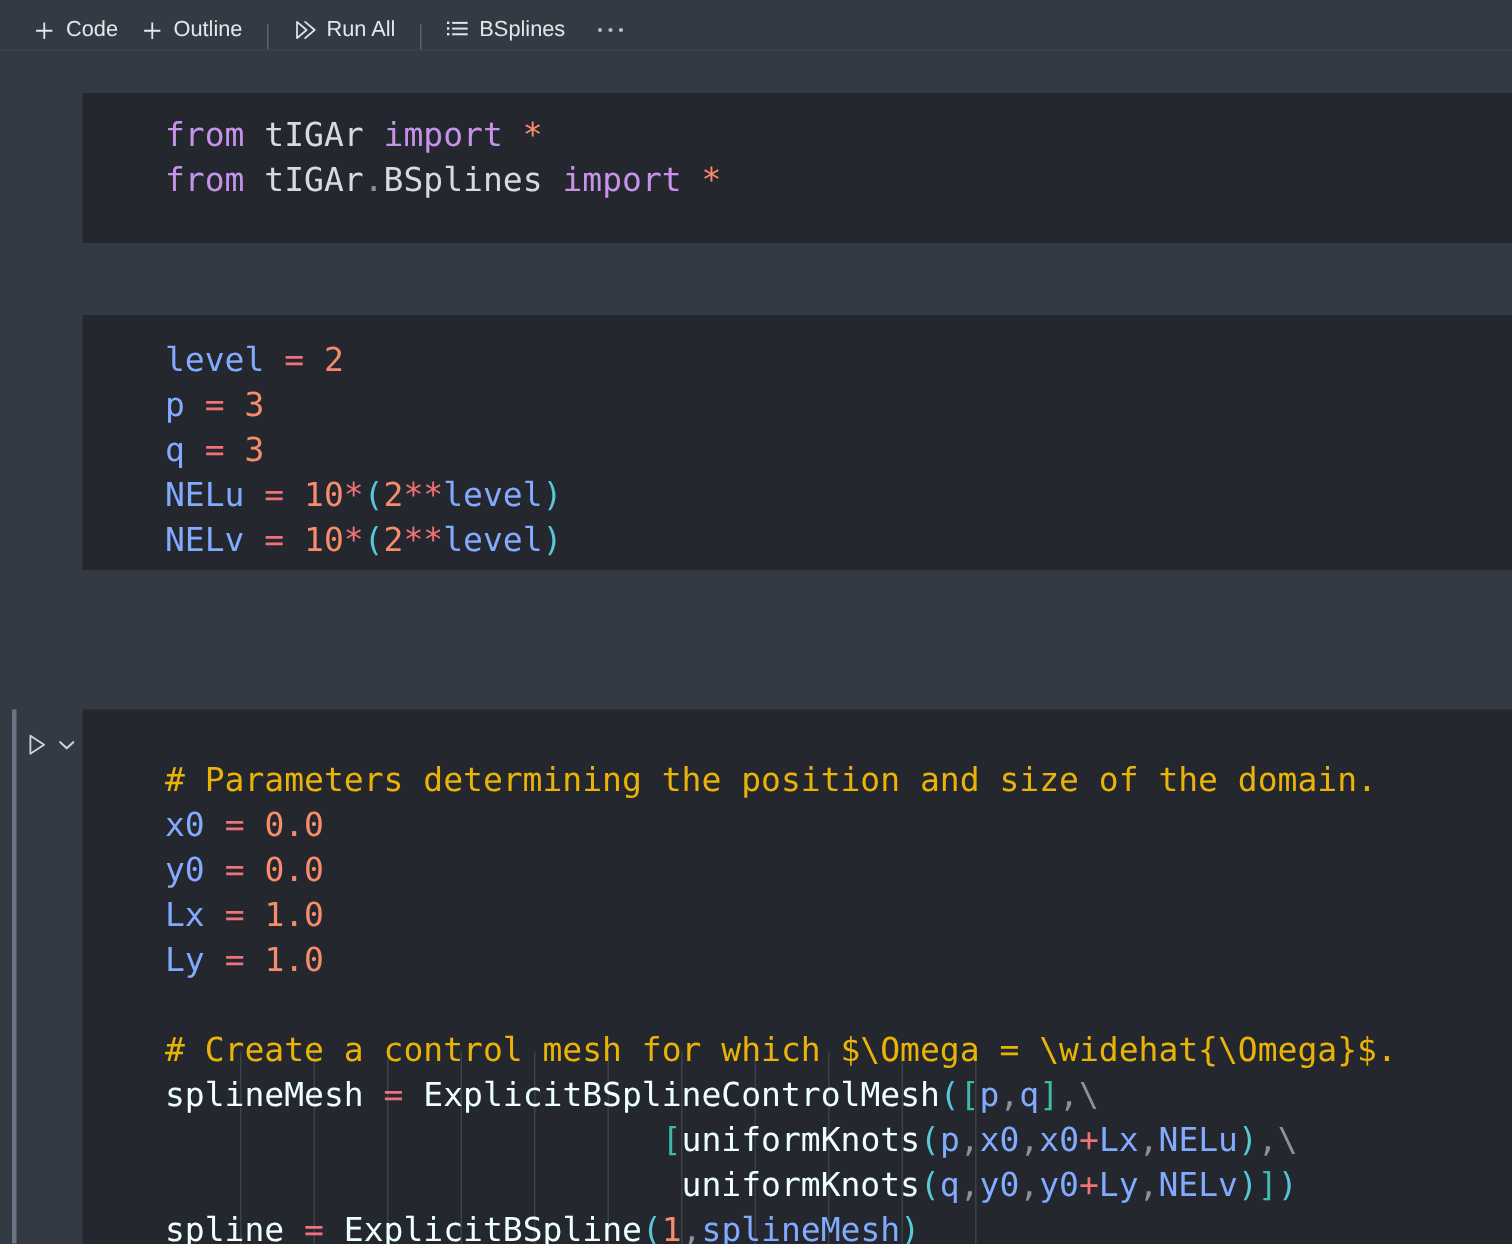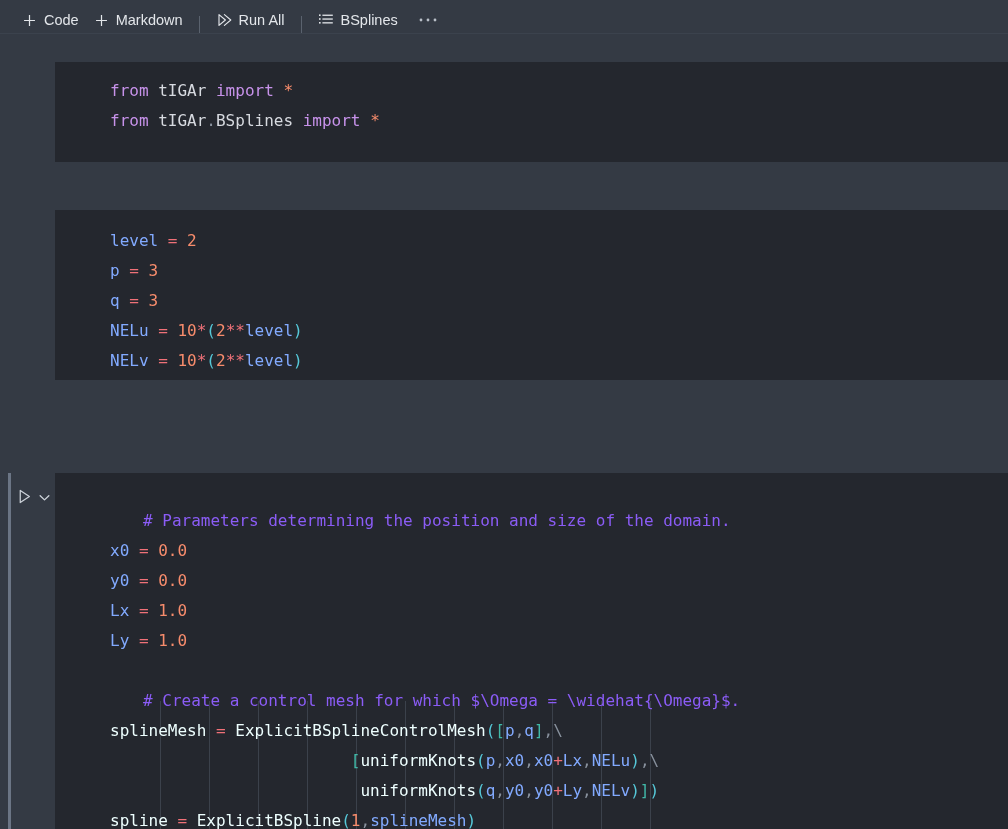--- a/index.html
+++ b/index.html
@@ -100,21 +100,21 @@
     left: 55px;
     width: 953px;
     background: #24272e;
     overflow: hidden;
   }
   .code {
     position: relative;
     margin: 0;
     padding: 14px 0 14px 105px;
     font-family: "DejaVu Sans Mono", monospace;
-    font-size: 16px;
+    font-size: 22px;
     line-height: 30px;
     color: #d6dae0;
     white-space: pre;
     text-indent: -50px;
   }
   .code .ln { display: block; height: 30px; }
   .code .ln.blank { height: 30px; }
 
   
   .indents {
@@ -129,21 +129,21 @@
     width: 1px;
     background: #3b414b;
   }
 
   
   .kw   { color: #c792ea; }   
   .mod  { color: #d7dae0; }   
   .op   { color: #f07178; }   
   .num  { color: #f78c6c; }   
   .var  { color: #82aaff; }   
-  .cmt  { color: #8b5cf6; margin-left: 33px; }   
+  .cmt  { color: #eab308; }   
   .fn   { color: #eeffff; }   
   .br1  { color: #56c8d8; }   
   .br2  { color: #41b8a8; }   
   .pun  { color: #89929e; }   
   .star { color: #f78c6c; }
 </style>
 </head>
 <body>
 
 <div id="notebook-toolbar">
@@ -156,21 +156,21 @@
     </span>
     <span>Code</span>
   </div>
 
   <div class="tb-btn">
     <span class="tb-ico">
       <svg width="15" height="15" viewBox="0 0 16 16">
           <path d="M8 2.2v11.6M2.2 8h11.6" stroke="#e3e6ea" stroke-width="1.3" fill="none"></path>
         </svg>
     </span>
-    <span>Markdown</span>
+    <span>Outline</span>
   </div>
 
   <div class="tb-sep"></div>
 
   <div class="tb-btn">
     <span class="tb-ico">
       <svg width="16" height="16" viewBox="0 0 16 16">
         <path d="M3 2.6 L9.4 8 L3 13.4 Z" fill="none" stroke="#e3e6ea" stroke-width="1.15" stroke-linejoin="round"></path>
         <path d="M8.4 2.6 L14.8 8 L8.4 13.4" fill="none" stroke="#e3e6ea" stroke-width="1.15" stroke-linejoin="round" stroke-linecap="round"></path>
       </svg>

